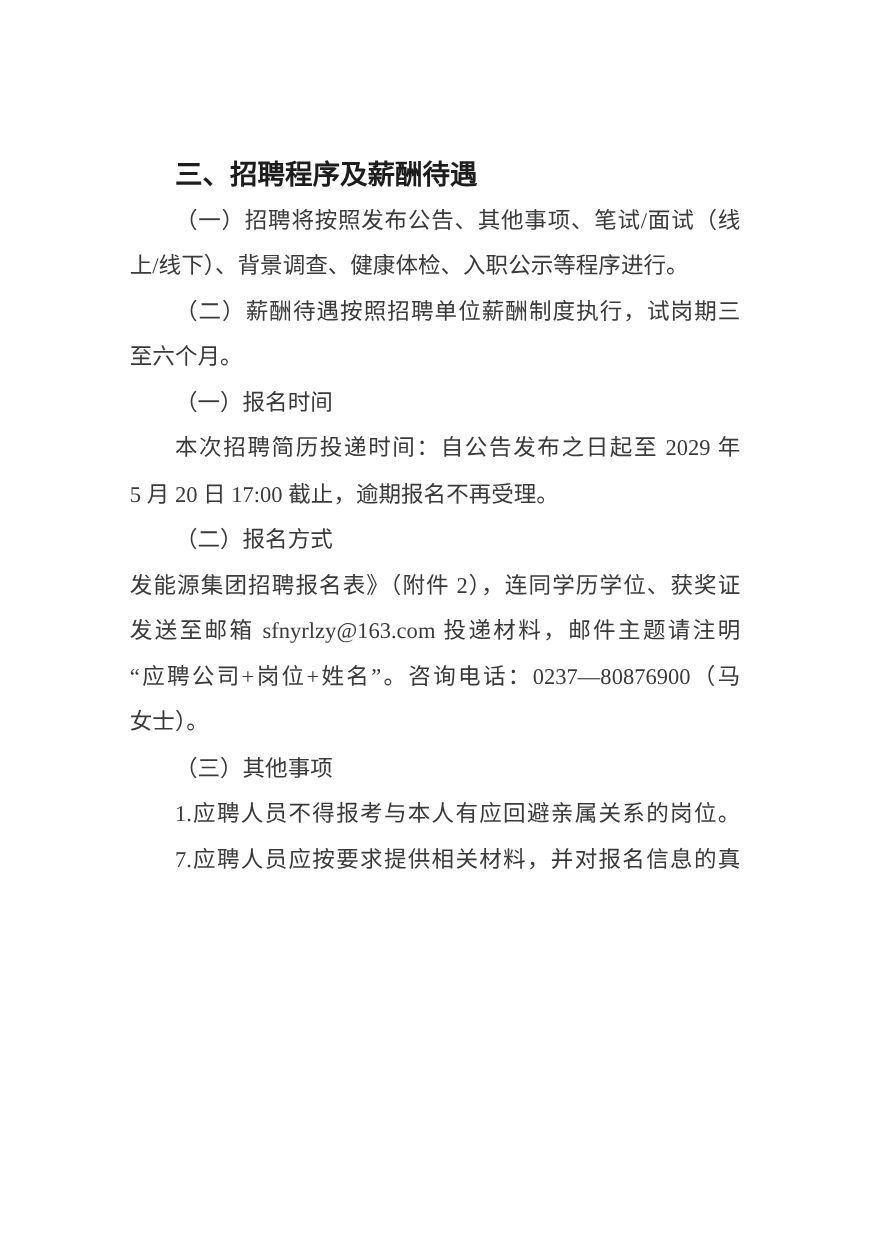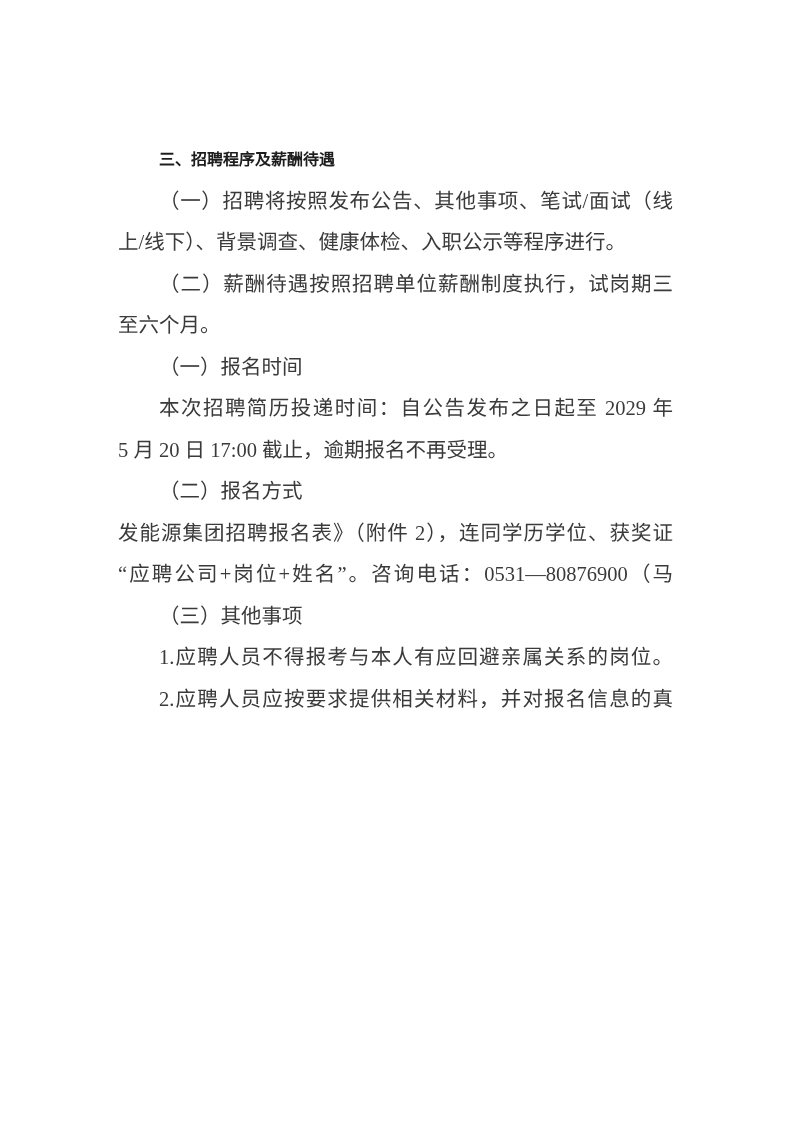--- a/index.html
+++ b/index.html
@@ -28,35 +28,37 @@
   .indent {
     padding-left: 41px;
   }
   .justify {
     text-align: justify;
     text-align-last: justify;
   }
   .heading {
     font-family: "Liberation Sans", sans-serif;
     font-weight: 700;
-    font-size: 16px;
+    font-size: 25px;
     color: #1d1d1d;
   }
 </style>
 </head>
 <body>
 
 <div class="page">
   <div class="line heading indent">三、招聘程序及薪酬待遇</div>
   <div class="line indent justify">（一）招聘将按照发布公告、其他事项、笔试/面试（线</div>
   <div class="line">上/线下）、背景调查、健康体检、入职公示等程序进行。</div>
   <div class="line indent justify">（二）薪酬待遇按照招聘单位薪酬制度执行，试岗期三</div>
   <div class="line">至六个月。</div>
   <div class="line indent">（一）报名时间</div>
   <div class="line indent justify">本次招聘简历投递时间：自公告发布之日起至 2029 年</div>
   <div class="line">5 月 20 日 17:00 截止，逾期报名不再受理。</div>
   <div class="line indent">（二）报名方式</div>
   <div class="line justify">发能源集团招聘报名表》（附件 2），连同学历学位、获奖证</div>
-  <div class="line justify">“应聘公司+岗位+姓名”。咨询电话：0531—80876900（马</div>
+  <div class="line justify">发送至邮箱 sfnyrlzy@163.com 投递材料，邮件主题请注明</div>
+  <div class="line justify">“应聘公司+岗位+姓名”。咨询电话：0237—80876900（马</div>
+  <div class="line">女士）。</div>
   <div class="line indent">（三）其他事项</div>
   <div class="line indent justify">1.应聘人员不得报考与本人有应回避亲属关系的岗位。</div>
-  <div class="line indent justify">2.应聘人员应按要求提供相关材料，并对报名信息的真</div>
+  <div class="line indent justify">7.应聘人员应按要求提供相关材料，并对报名信息的真</div>
 </div>
 
 </body></html>

